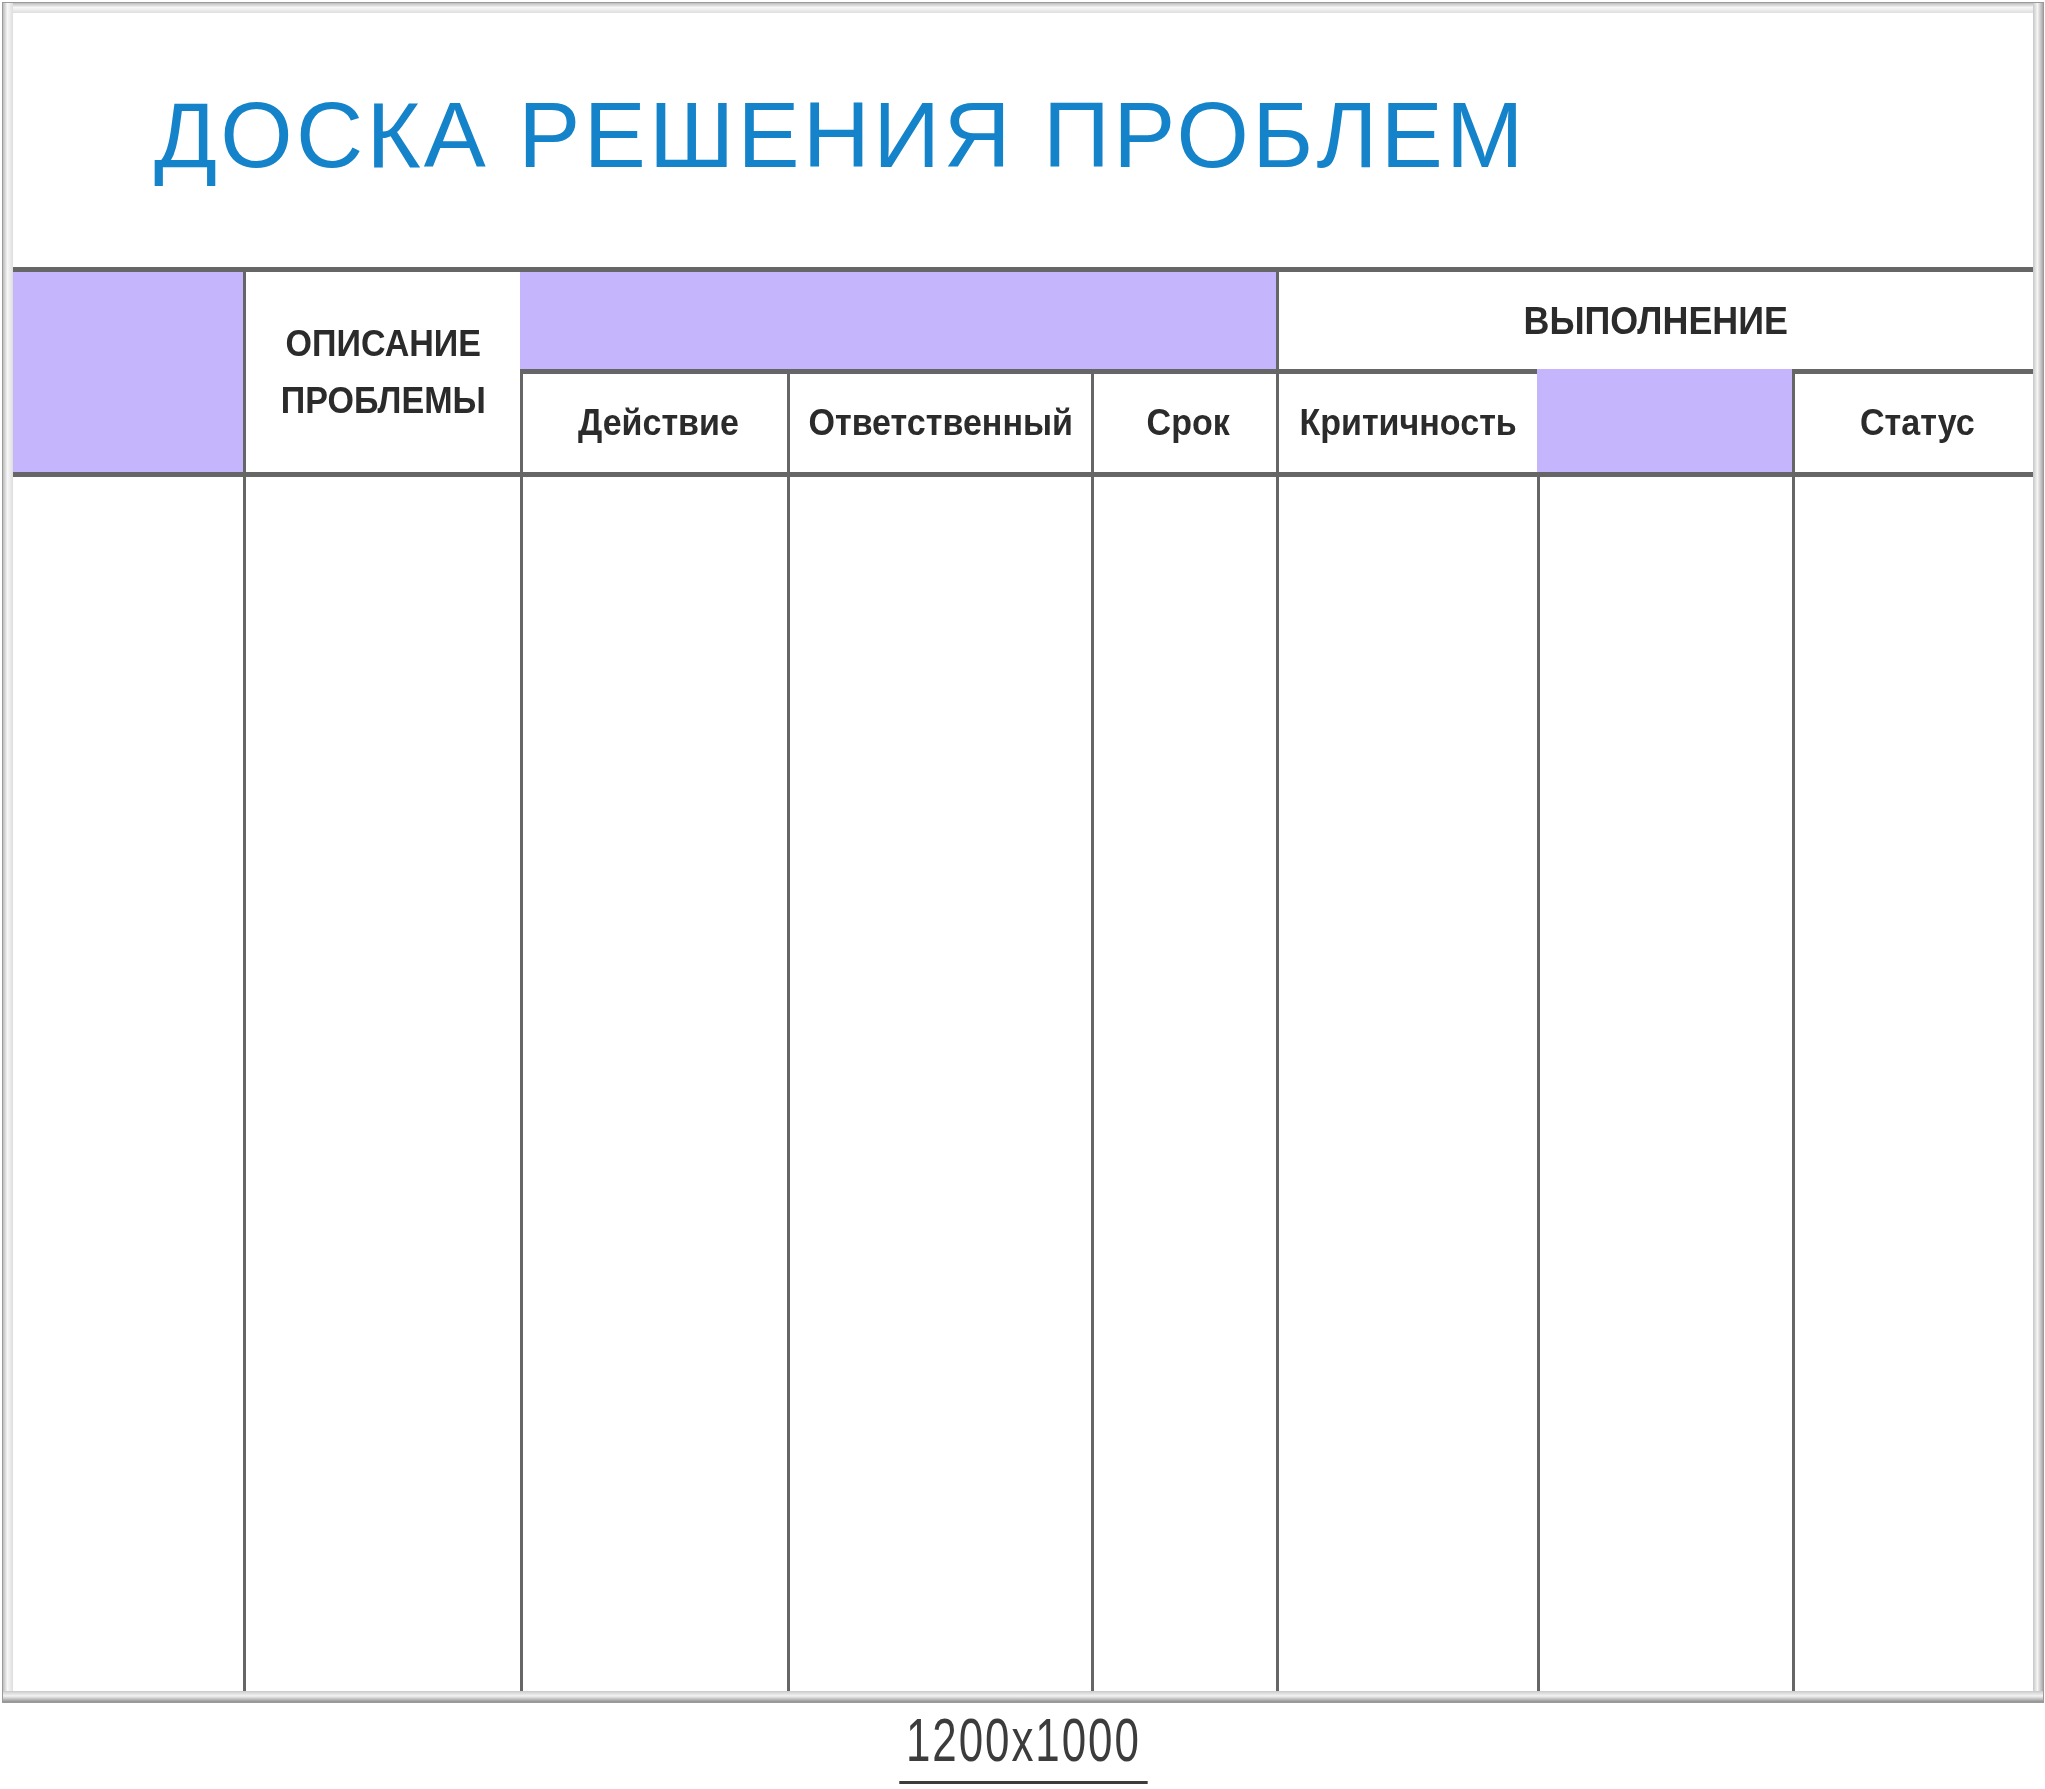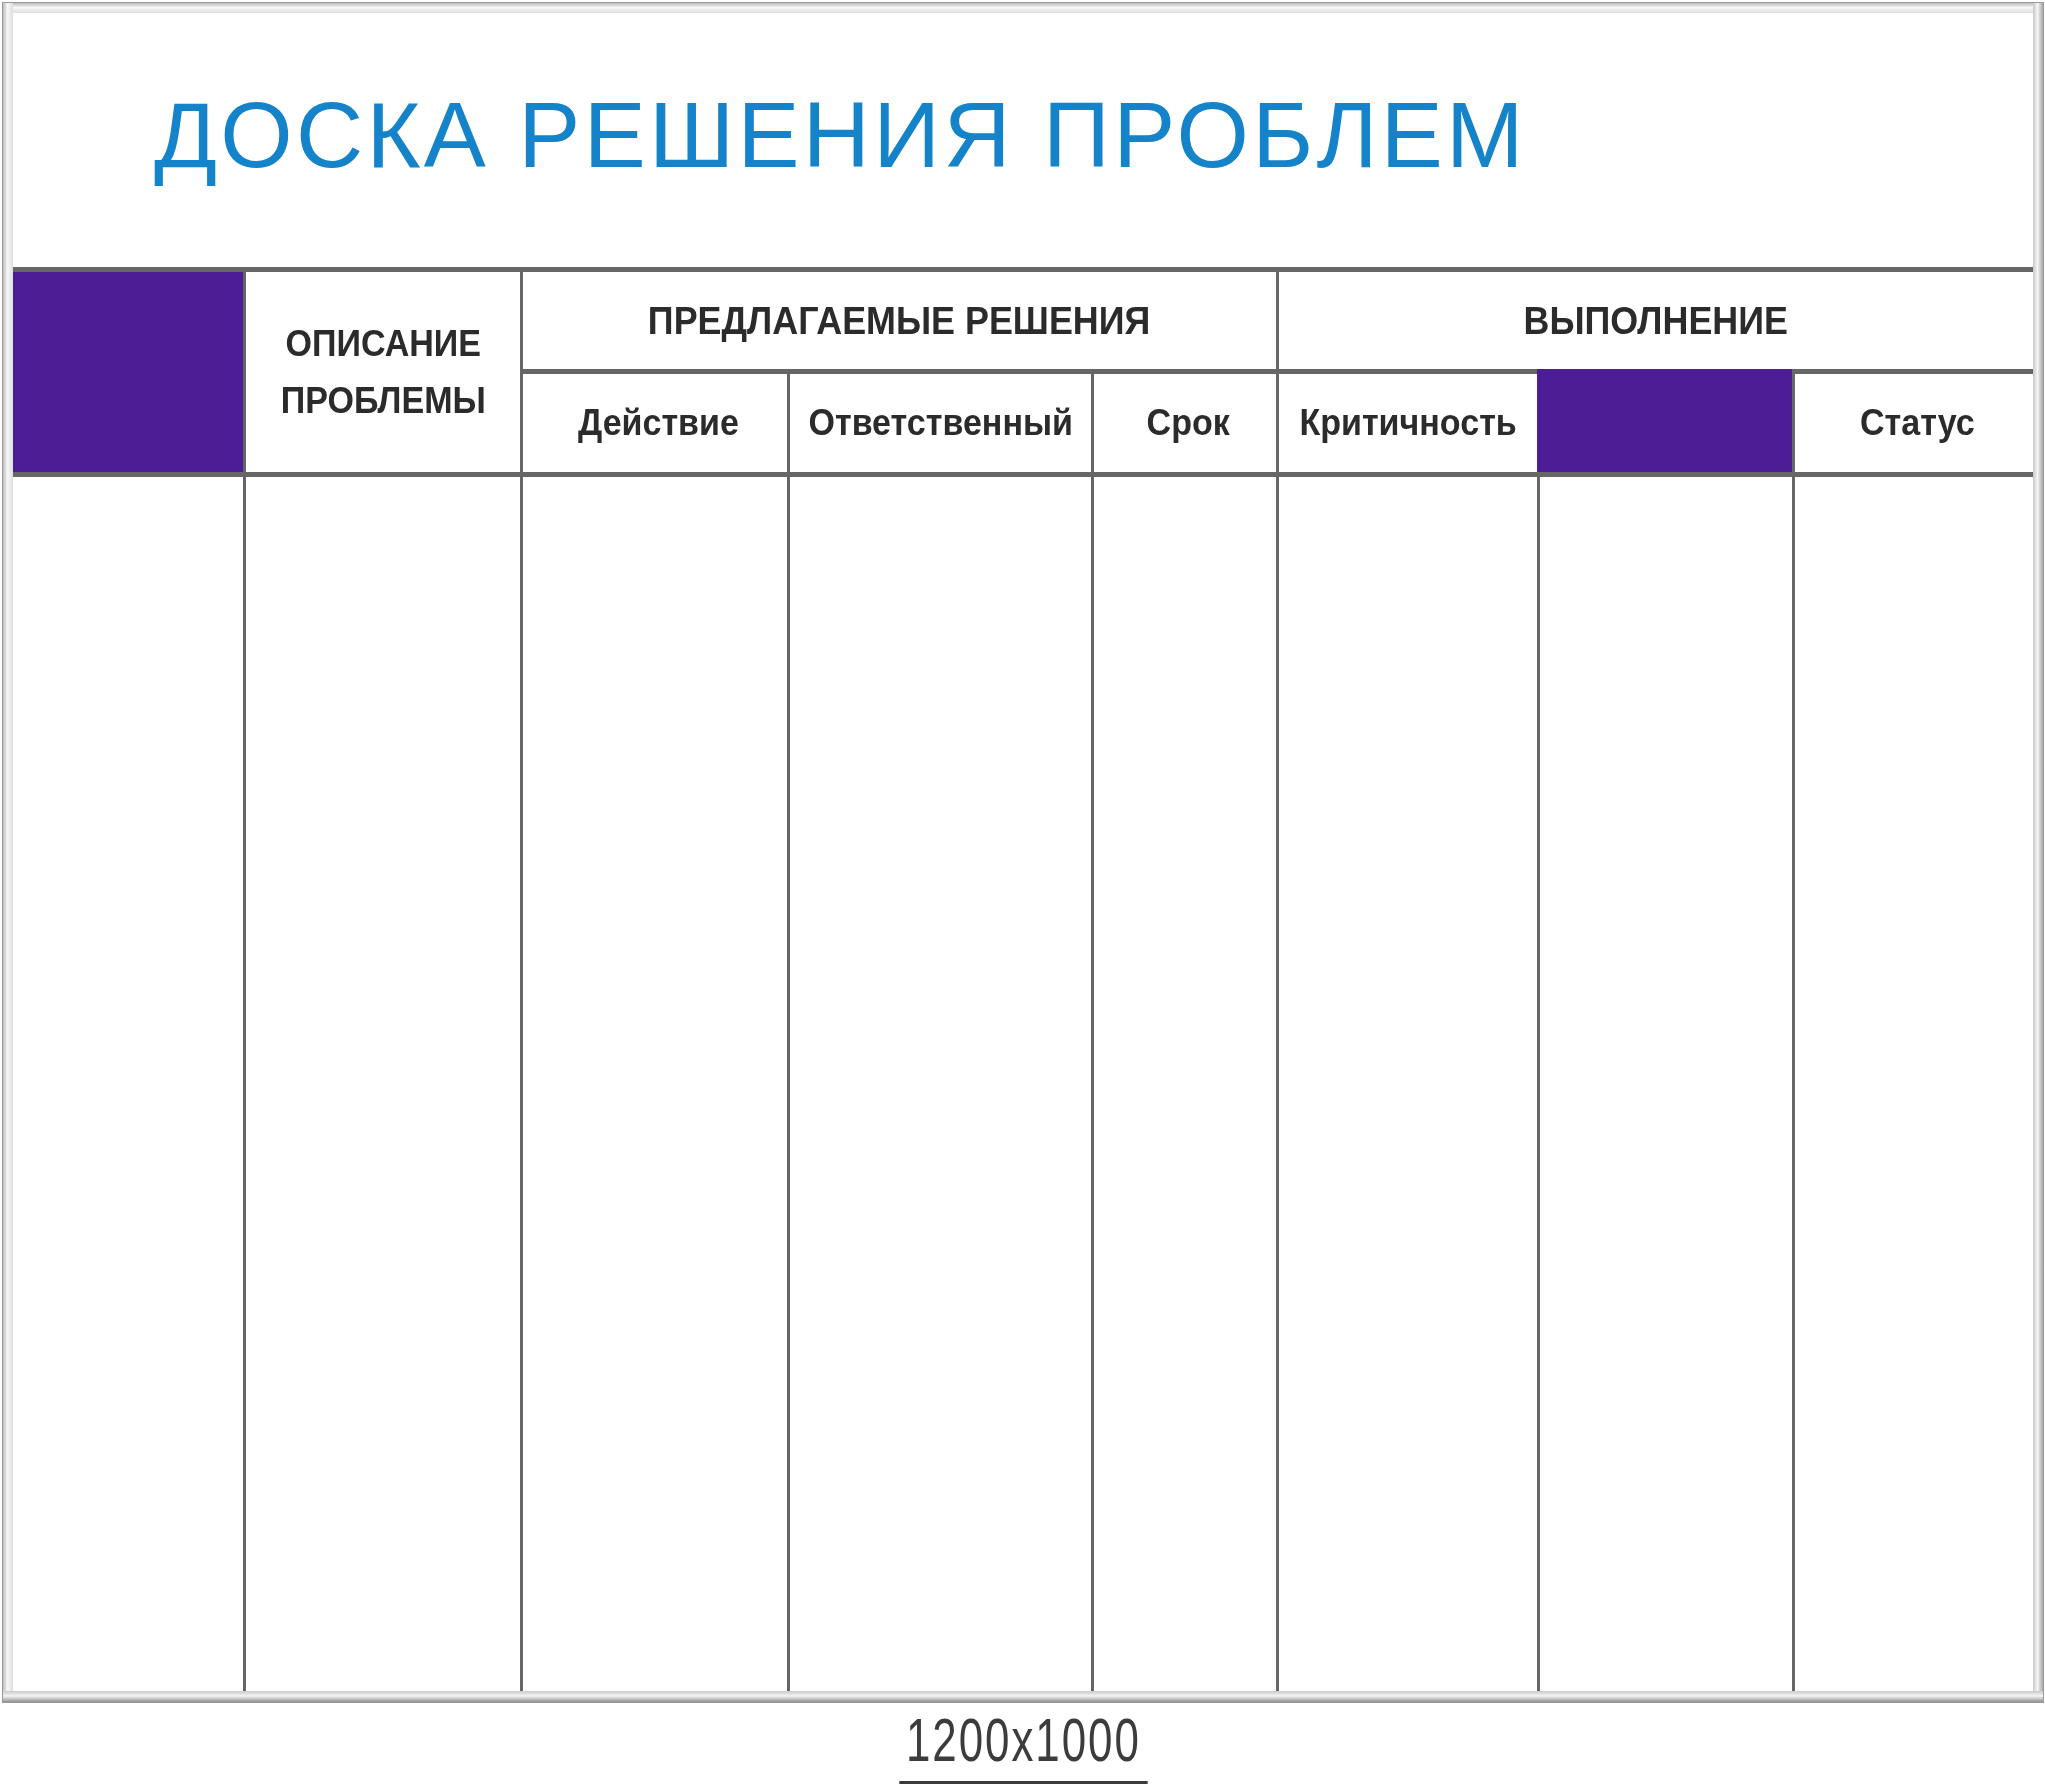--- a/index.html
+++ b/index.html
@@ -18,21 +18,21 @@
   .frame-strip { position:absolute; z-index:5; }
   .frame-top    { left:0; top:0; right:0; height:10px;
                   background:linear-gradient(180deg,#bdbdbd 0%,#f7f7f7 45%,#dedede 100%); }
   .frame-left   { left:0; top:0; bottom:0; width:10px;
                   background:linear-gradient(90deg,#bdbdbd 0%,#f7f7f7 45%,#dedede 100%); }
   .frame-right  { right:0; top:0; bottom:0; width:10px;
                   background:linear-gradient(270deg,#a7a7a7 0%,#f5f5f5 55%,#c6c6c6 100%); }
   .frame-bottom { left:0; bottom:0; right:0; height:11.3px;
                   background:linear-gradient(0deg,#8f8f8f 0%,#f4f4f4 55%,#c9c9c9 100%); }
 
-  .inner { position:absolute; left:10px; top:10px; right:10px; bottom:11.3px; background:#4c1d95; }
+  .inner { position:absolute; left:10px; top:10px; right:10px; bottom:11.3px; background:#c4b5fd; }
 
   
   .title-area { position:relative; height:254px; background:#ffffff; }
   .board-title {
     position:absolute; left:141px; top:50%; transform:translateY(-54%);
     font-size:93px; font-weight:400; letter-spacing:3.3px; white-space:nowrap;
     color:#1583c9;
   }
   .logo-block { position:absolute; right:81px; top:18.7px; width:273px; text-align:center; }
   .logo-mark { display:block; margin:0 auto 23px auto; }
@@ -103,23 +103,20 @@
       <div class="board-title">ДОСКА РЕШЕНИЯ ПРОБЛЕМ</div>
 
     </div>
 
     <div class="table-area">
 
       <div class="cell span-h c-problem bl">
         <span class="cond">ОПИСАНИЕ ПРОБЛЕМЫ</span>
       </div>
 
-      <div class="cell group-h g-sol bl">
-        <span class="cond">ПРЕДЛАГАЕМЫЕ РЕШЕНИЯ</span>
-      </div>
       <div class="cell group-h g-exe bl">
         <span class="cond">ВЫПОЛНЕНИЕ</span>
       </div>
 
       <div class="cell sub-h s-action bl bt">
         <span class="cond">Действие</span>
       </div>
       <div class="cell sub-h s-resp bl bt">
         <span class="cond">Ответственный</span>
       </div>

